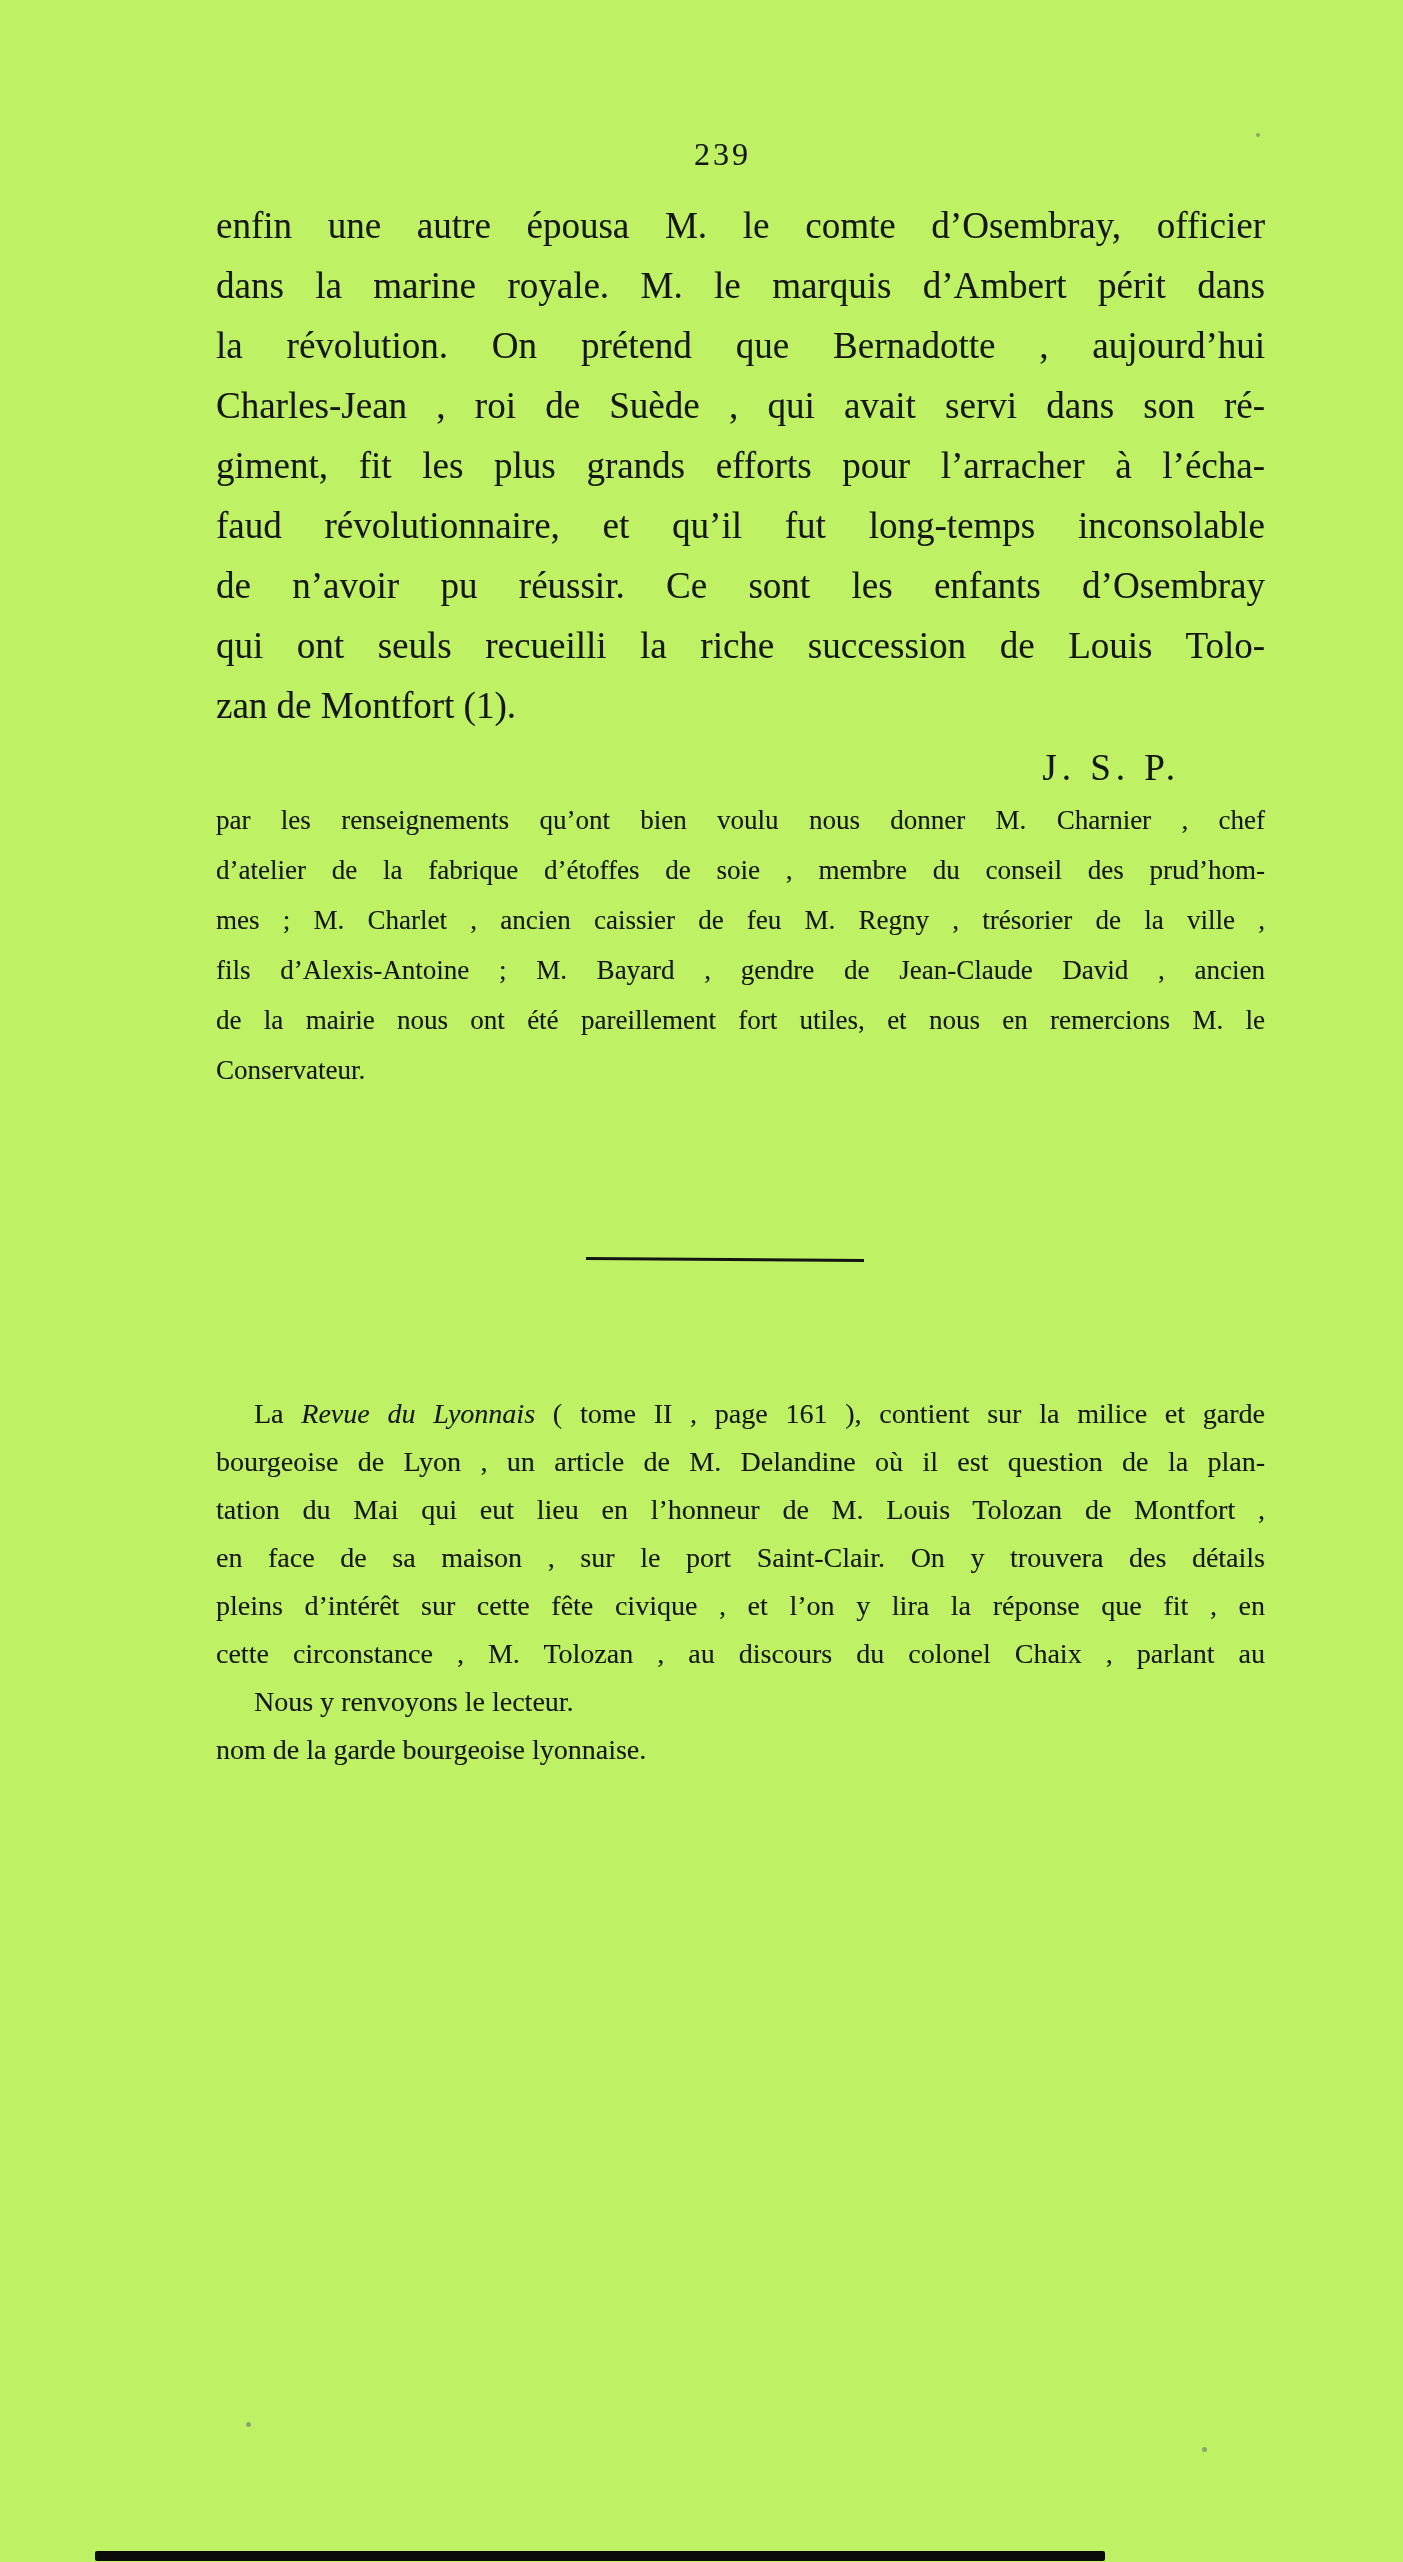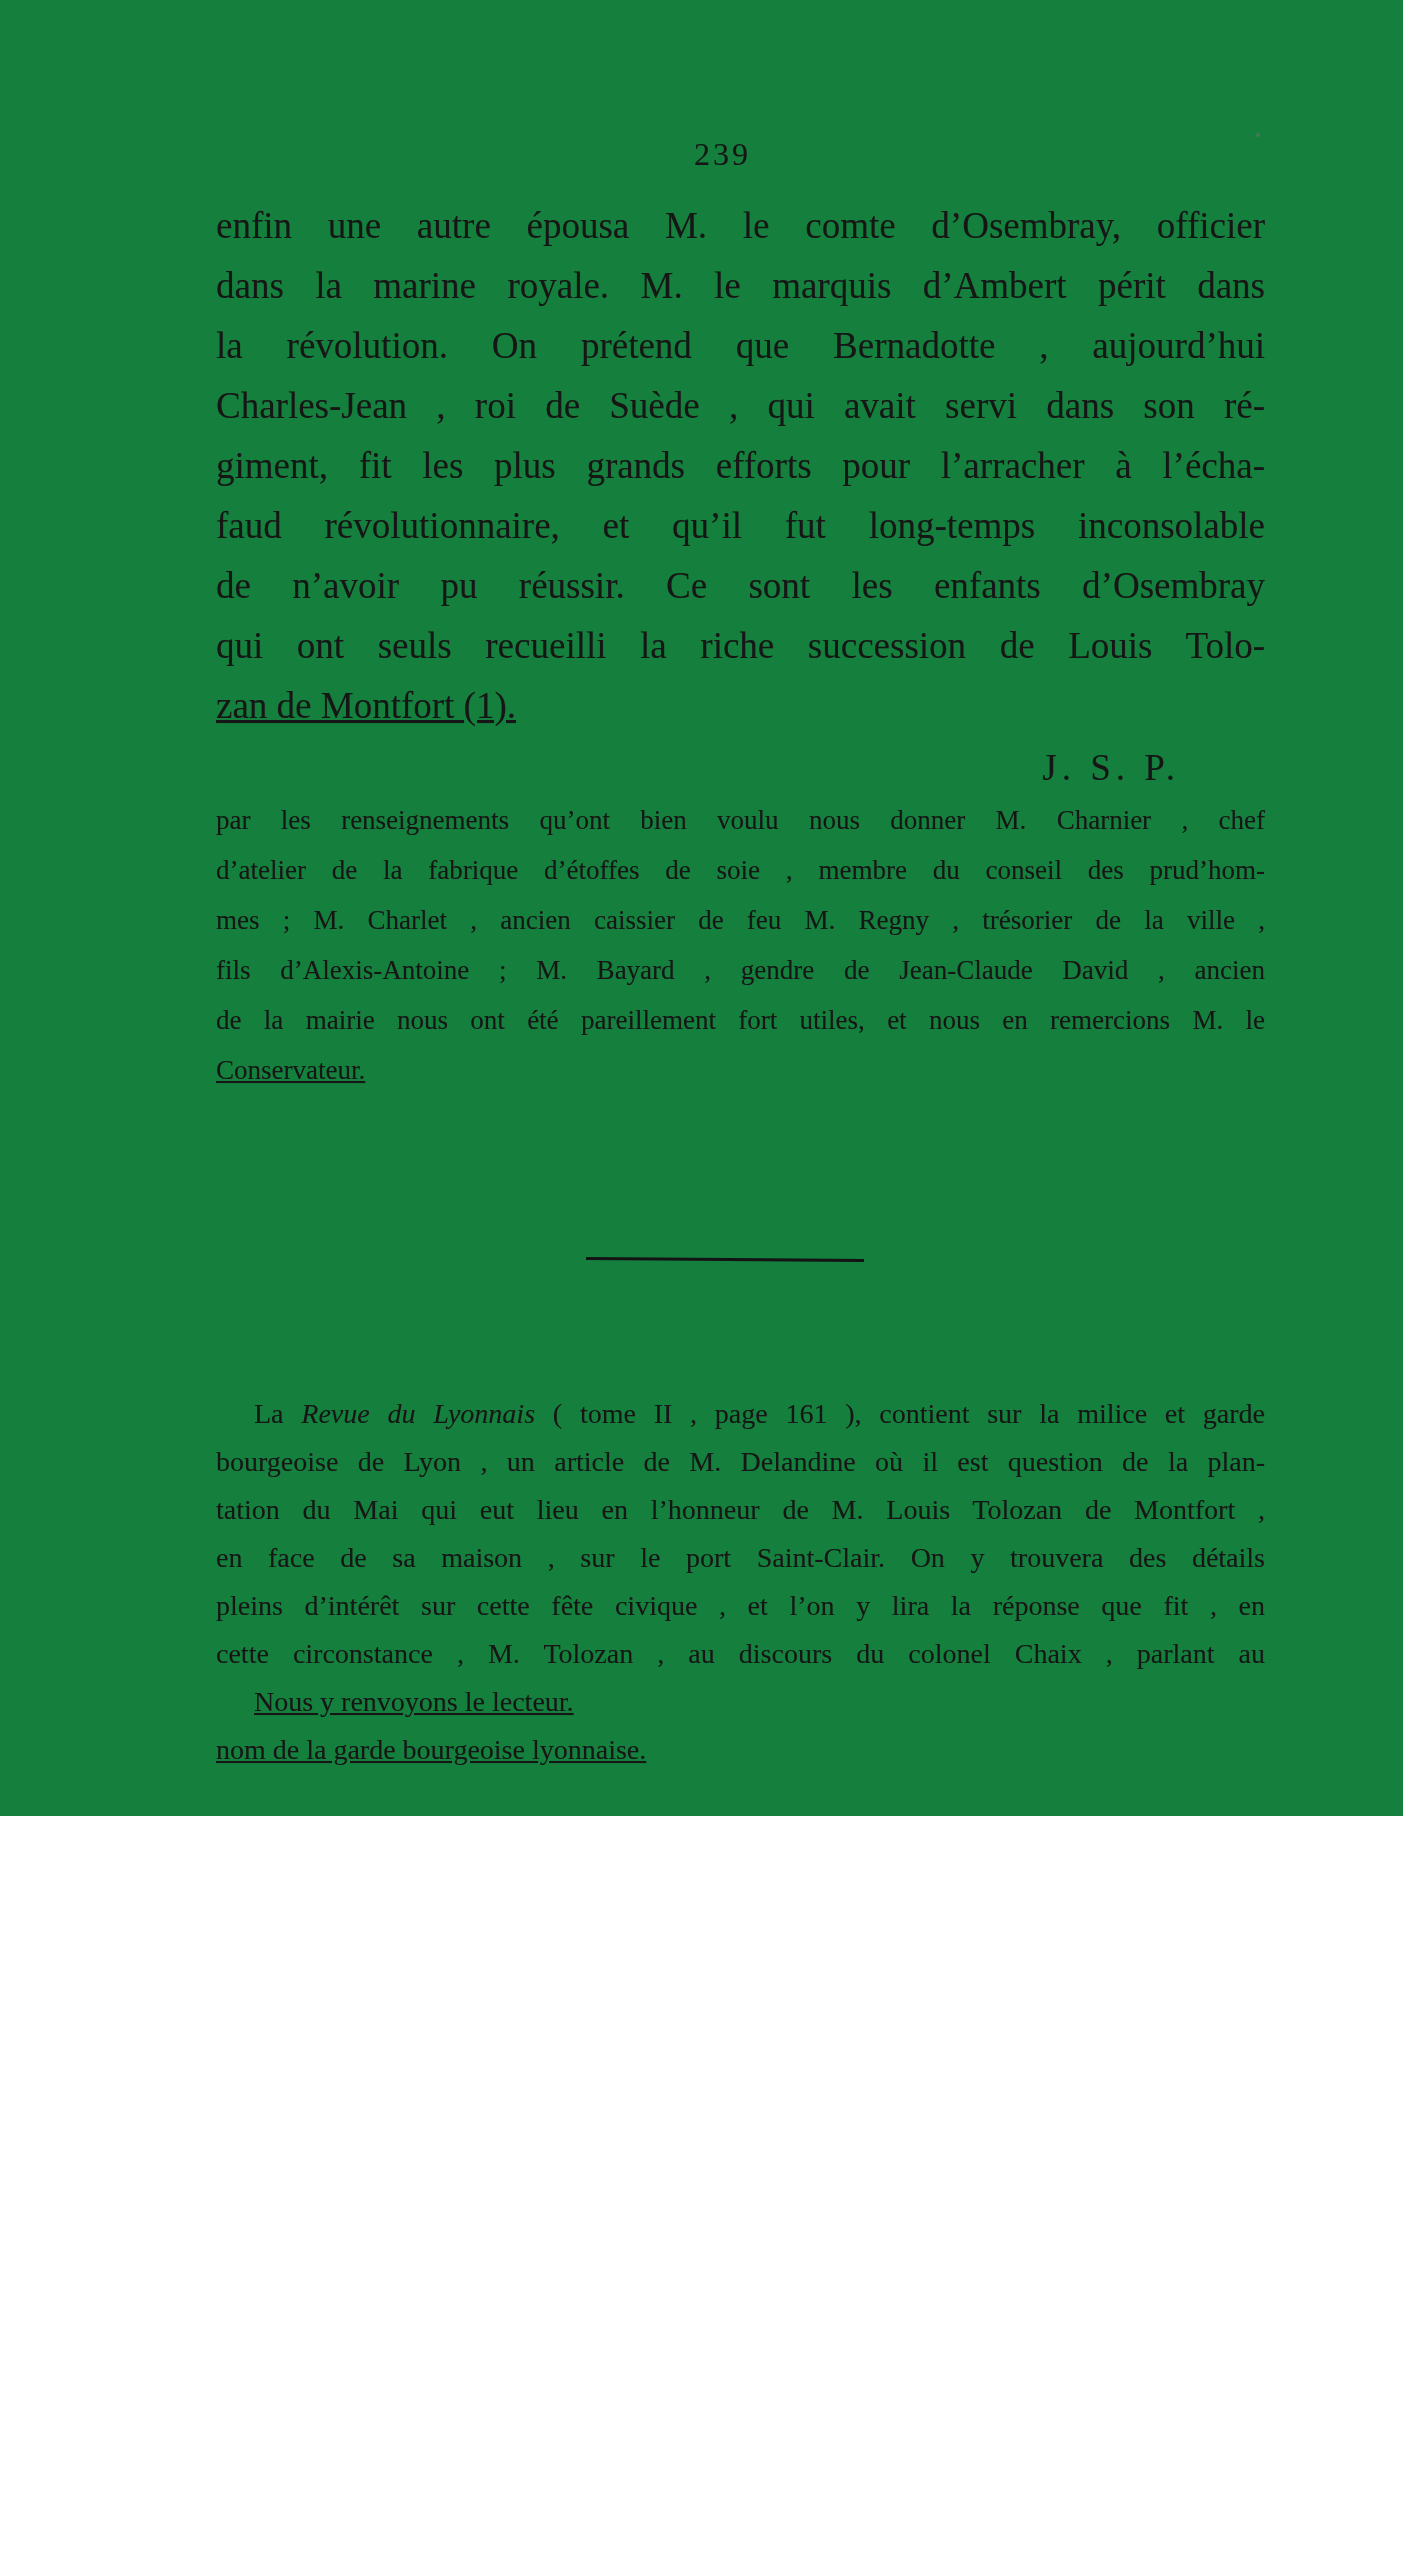--- a/index.html
+++ b/index.html
@@ -1,20 +1,20 @@
 <!DOCTYPE html>
 <html><head>
 <meta charset="utf-8">
 <style>
   html, body { margin: 0; padding: 0; background: #ffffff; }
   .page {
     position: relative;
     width: 1403px;
-    height: 1816px;
-    background: #15803d;
+    height: 2562px;
+    background: #bef264;
     color: #161616;
     font-family: "Liberation Serif", "DejaVu Serif", serif;
     overflow: hidden;
     text-shadow: 0.3px 0.3px 0 rgba(20,20,20,0.25);
   }
   .pageno {
     position: absolute;
     top: 136px;
     left: 180px;
     width: 1085px;
@@ -43,21 +43,21 @@
   .fn-block .line {
     height: 50px;
     line-height: 50px;
     font-size: 27px;
   }
   .p2-block .line {
     height: 48px;
     line-height: 48px;
     font-size: 28px;
   }
-  .natural { text-align-last: left; text-decoration: underline; }
+  .natural { text-align-last: left; }
   .indent  { text-indent: 38px; }
   .signature {
     height: 64px;
     line-height: 64px;
     font-size: 37px;
     text-align: right;
     padding-right: 85px;
     letter-spacing: 5px;
   }
   .sep-rule {

